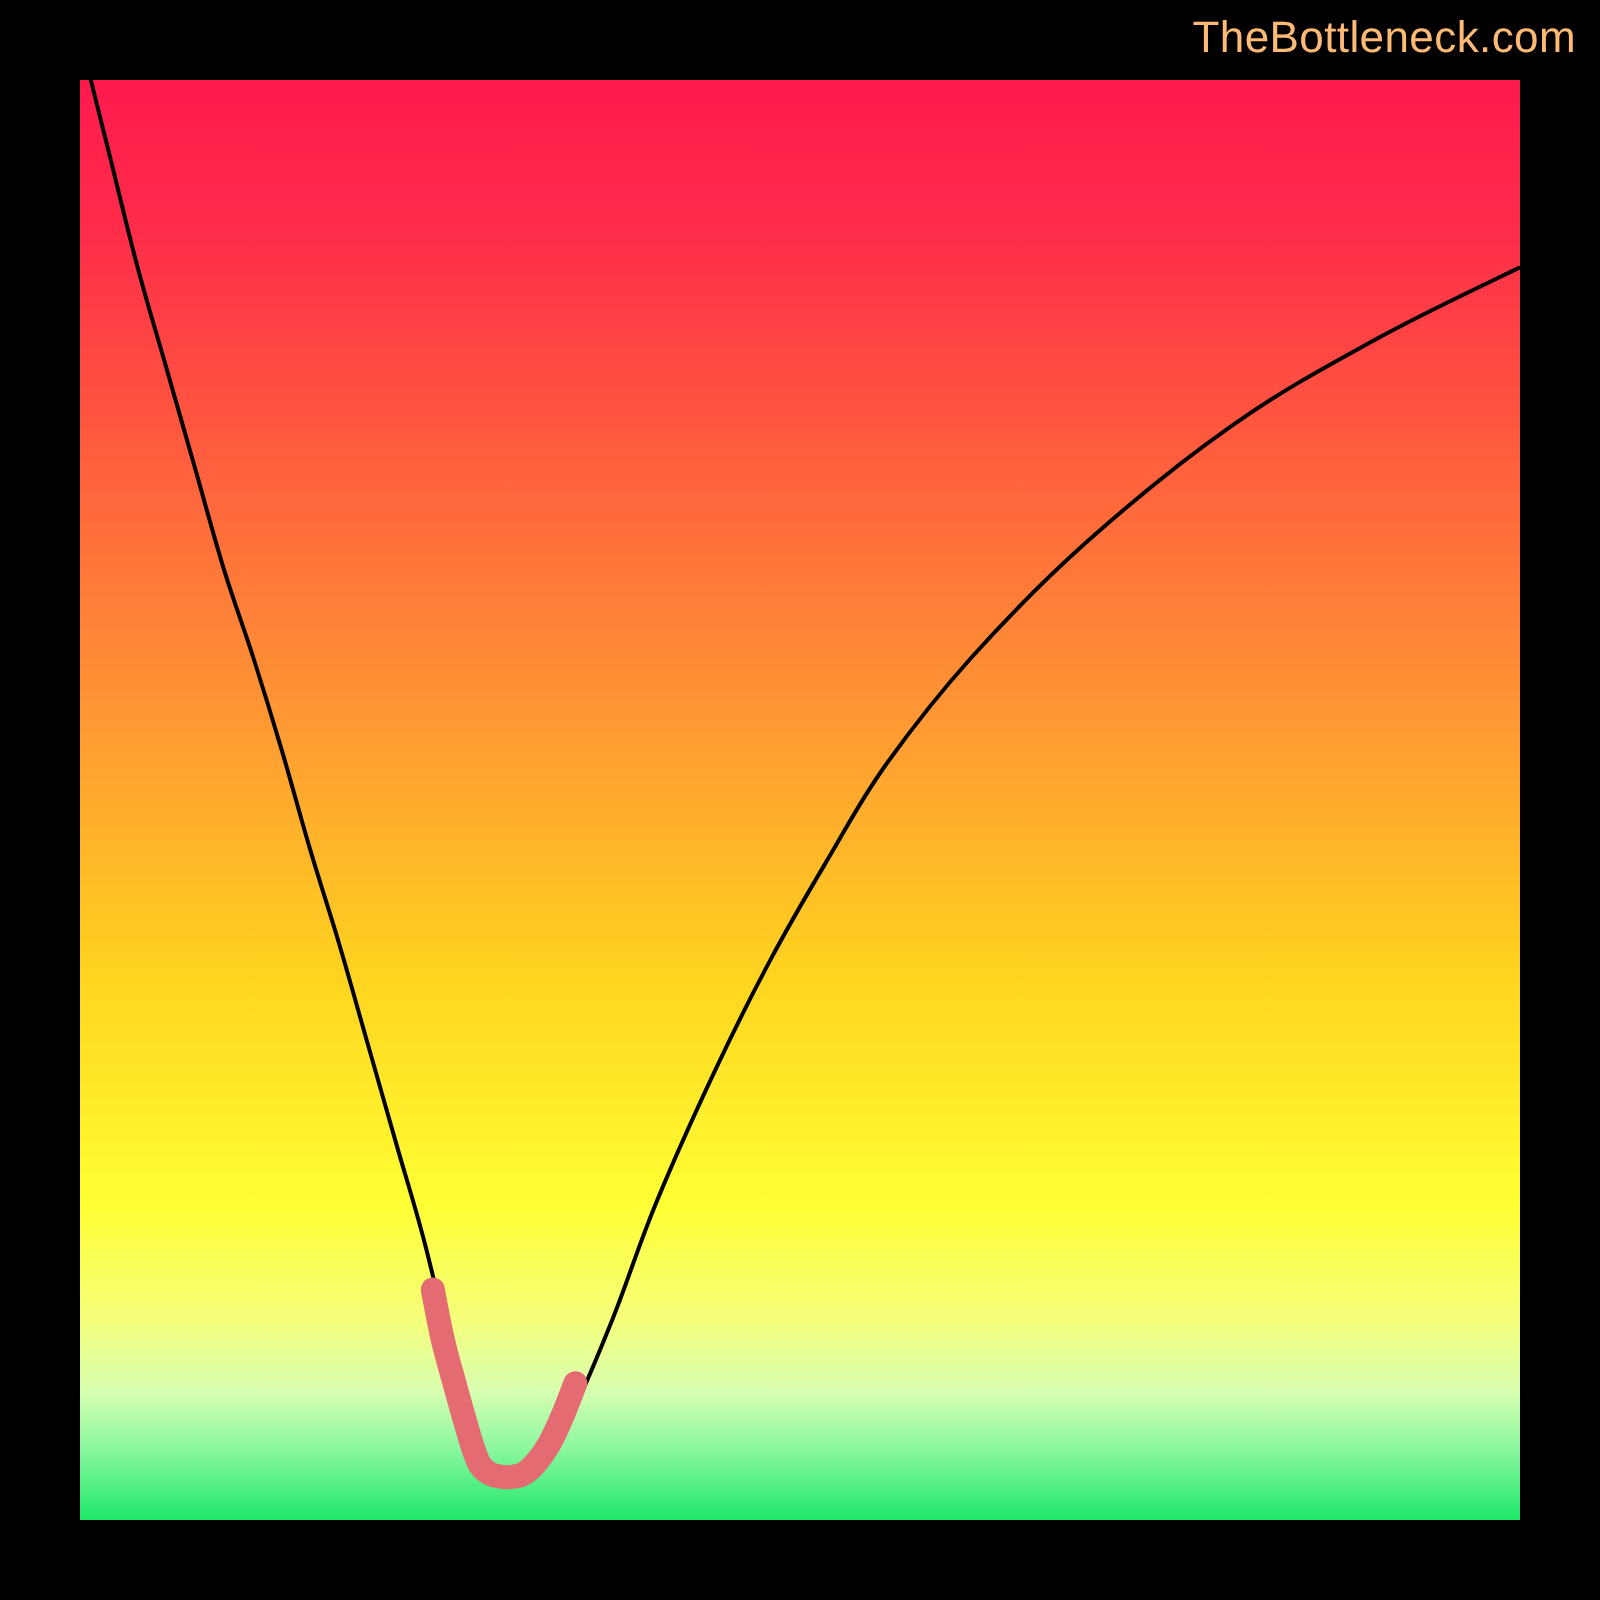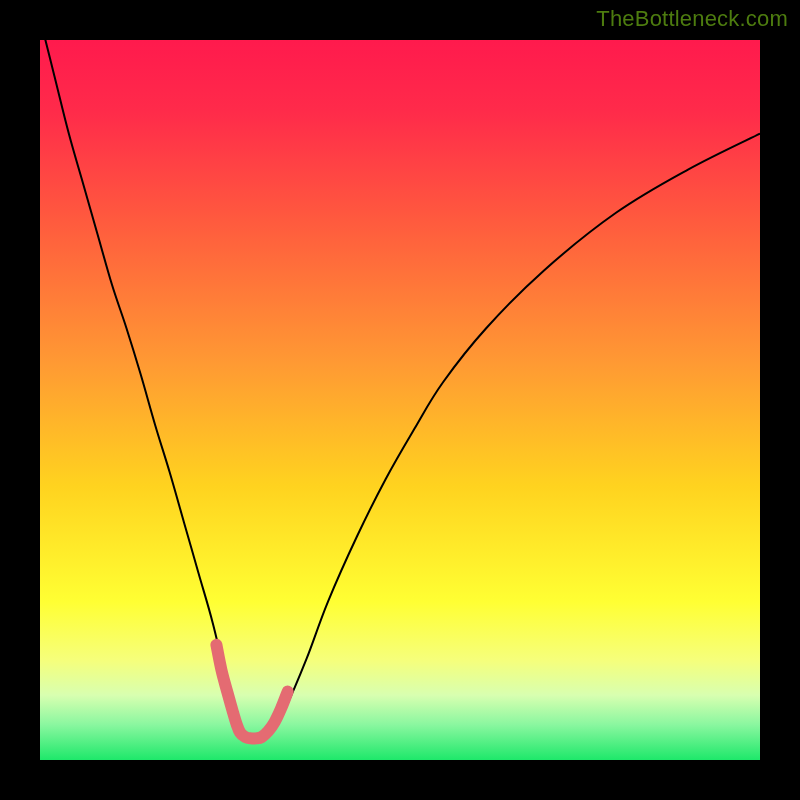--- a/index.html
+++ b/index.html
@@ -35,21 +35,21 @@
     position: absolute;
     left: 0; top: 0;
     width: 720px;
     height: 720px;
     overflow: visible;
   }
   .watermark {
     position: absolute;
     top: 6px;
     right: 12px;
-    color: #4d7c0f;
+    color: #fdba74;
     font-size: 22px;
     letter-spacing: 0.2px;
     user-select: none;
   }
 </style>
 </head>
 <body>
 
 <div class="frame">
 

